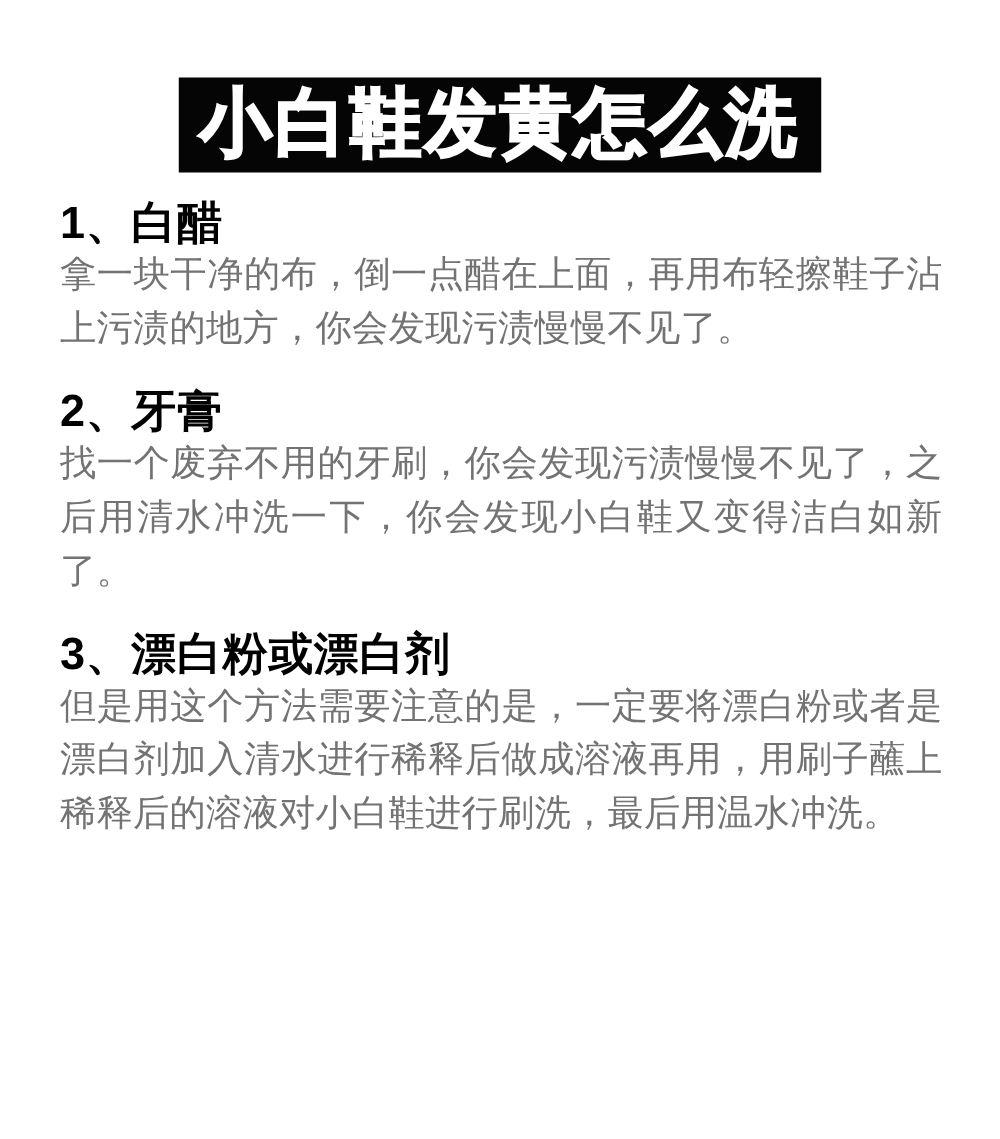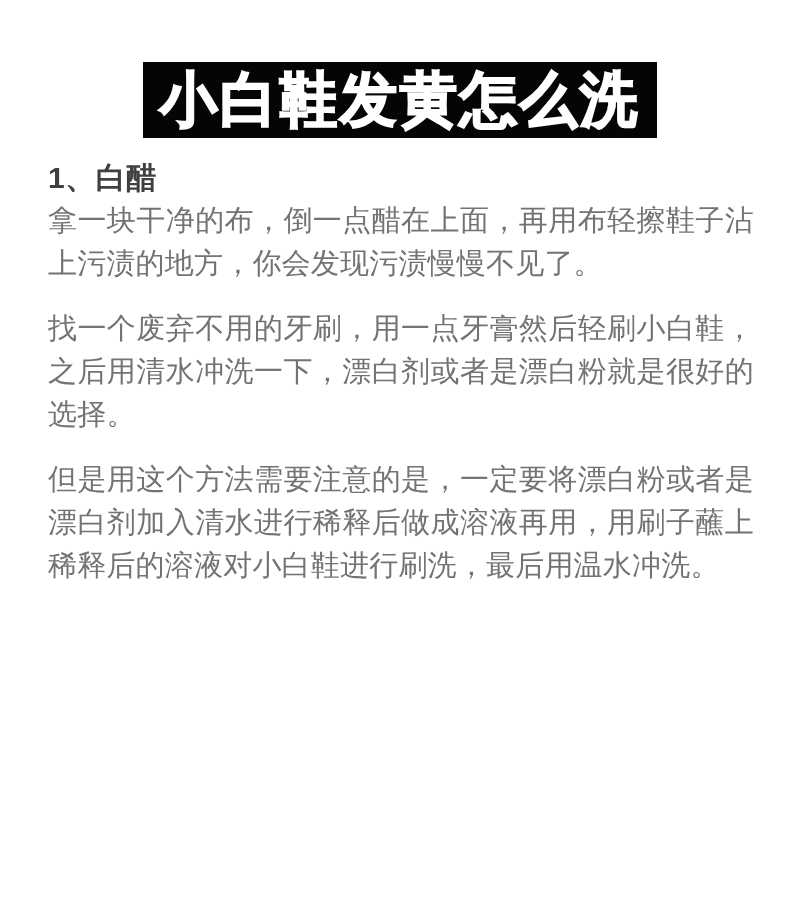--- a/index.html
+++ b/index.html
@@ -38,24 +38,24 @@
     padding: 0 46px 0 48px;
   }
   .method-section {
     margin-top: 22px;
   }
   .method-section:first-child {
     margin-top: 18px;
   }
   .method-heading {
     margin: 0;
-    font-size: 30px;
+    font-size: 36px;
     line-height: 43px;
     font-weight: 700;
-    color: #404040;
+    color: #000000;
     letter-spacing: 0.5px;
   }
   .method-body {
     margin: 0;
     font-size: 29px;
     line-height: 43px;
     color: #737373;
     text-align: justify;
     letter-spacing: 0.2px;
   }
@@ -70,21 +70,23 @@
   </div>
 
   <div class="content">
 
     <div class="method-section">
       <h2 class="method-heading">1、白醋</h2>
       <p class="method-body">拿一块干净的布，倒一点醋在上面，再用布轻擦鞋子沾上污渍的地方，你会发现污渍慢慢不见了。</p>
     </div>
 
     <div class="method-section">
-      <p class="method-body">找一个废弃不用的牙刷，用一点牙膏然后轻刷小白鞋，之后用清水冲洗一下，漂白剂或者是漂白粉就是很好的选择。</p>
+      <h2 class="method-heading">2、牙膏</h2>
+      <p class="method-body">找一个废弃不用的牙刷，你会发现污渍慢慢不见了，之后用清水冲洗一下，你会发现小白鞋又变得洁白如新了。</p>
     </div>
 
     <div class="method-section">
+      <h2 class="method-heading">3、漂白粉或漂白剂</h2>
       <p class="method-body">但是用这个方法需要注意的是，一定要将漂白粉或者是漂白剂加入清水进行稀释后做成溶液再用，用刷子蘸上稀释后的溶液对小白鞋进行刷洗，最后用温水冲洗。</p>
     </div>
 
   </div>
 </div>
 
 </body></html>

